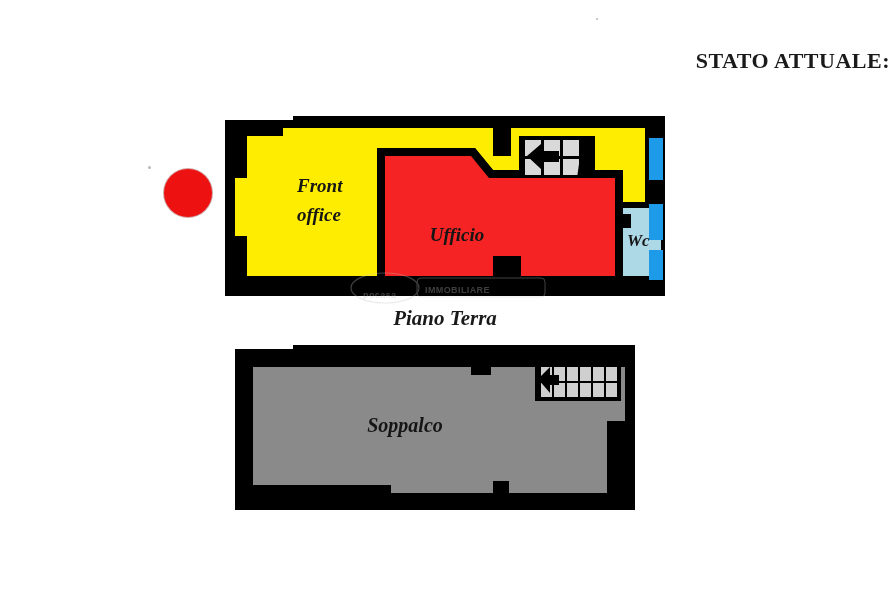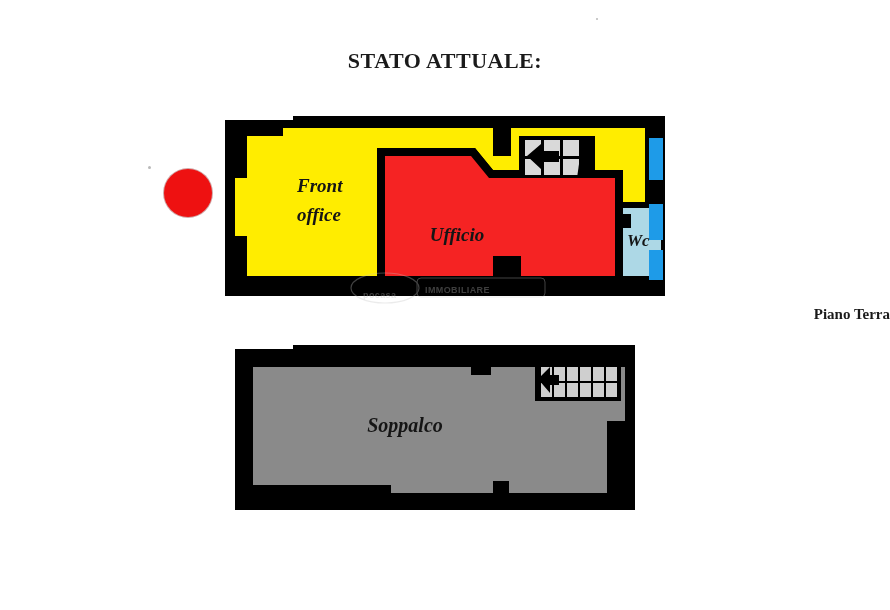--- a/index.html
+++ b/index.html
@@ -18,36 +18,37 @@
     position: relative;
     width: 890px;
     height: 610px;
     background: #ffffff;
   }
   .title {
     position: absolute;
     left: 0;
     top: 48px;
     width: 890px;
-    text-align: center;
+    text-align: right;
     font-family: "Liberation Serif", serif;
     font-weight: bold;
     font-size: 22px;
     letter-spacing: 0.5px;
     color: #1a1a1a;
   }
   .caption {
     position: absolute;
     width: 890px;
     left: 0;
-    text-align: right;
-    font-family: "Liberation Serif", serif;
-    font-weight: bold;
-    font-size: 15px;
+    text-align: center;
+    font-family: "Liberation Serif", serif;
+    font-weight: bold;
+    font-size: 21px;
     color: #1a1a1a;
+    font-style: italic;
   }
   #caption-terra { top: 306px; }
   #caption-soppalco { top: 521px; }
 
   #plan-ground {
     position: absolute;
     left: 225px;
     top: 116px;
   }
   #plan-mezz {

